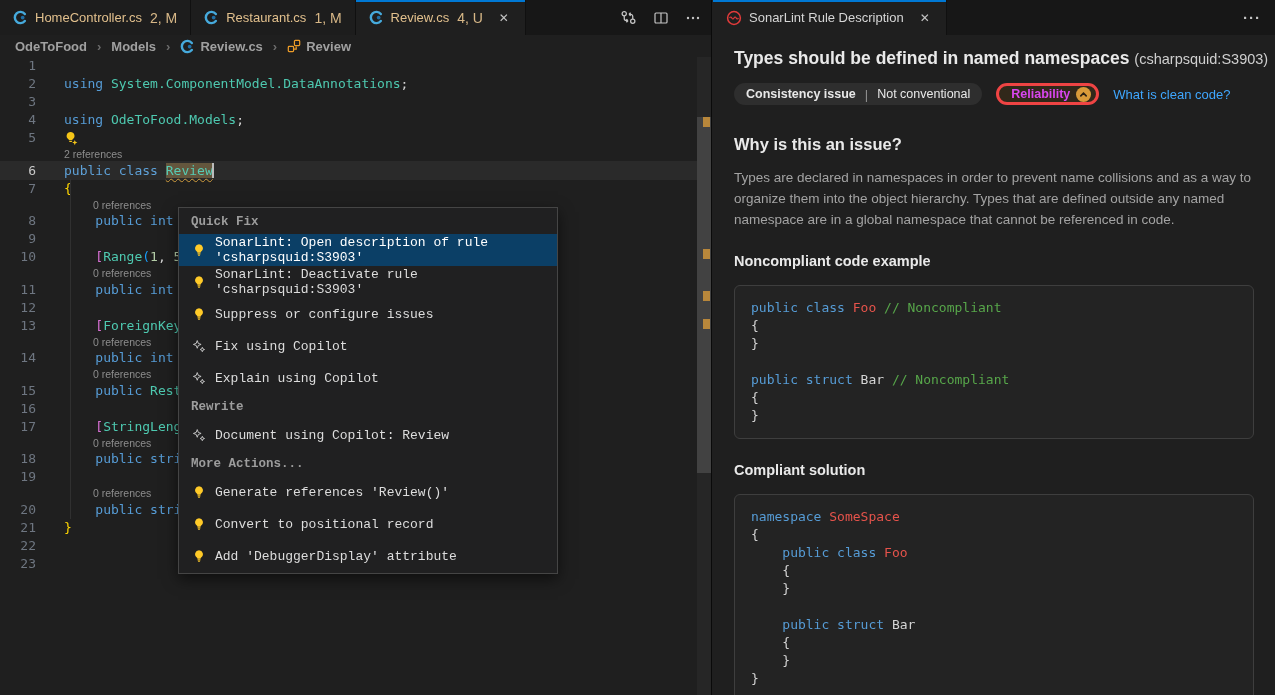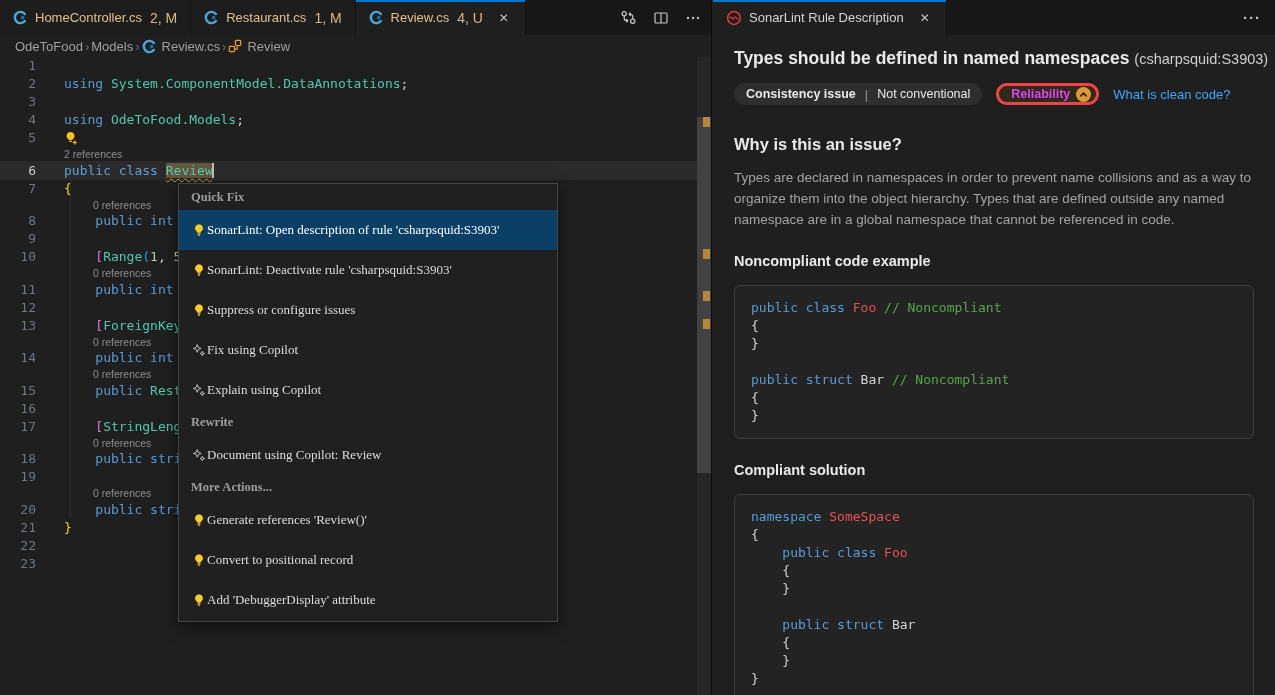--- a/index.html
+++ b/index.html
@@ -31,21 +31,21 @@
   .tab.active::before{content:"";position:absolute;left:0;right:0;top:0;height:2px;background:var(--accent);}
   .tab .close{color:#c5c5c5;font-size:12px;margin-left:6px;padding:1px 3px;border-radius:4px;}
   .tab-actions{position:absolute;right:10px;top:0;height:35px;display:flex;align-items:center;gap:16px;color:#c5c5c5;}
   .tact{display:flex;align-items:center;cursor:pointer;}
   .panel-tab .tlabel{color:#d6d6d6;}
   .panel-more{position:absolute;right:14px;top:0;height:35px;display:flex;align-items:center;
               color:#c5c5c5;font-size:15px;letter-spacing:1px;cursor:pointer;font-weight:bold;}
 
   
   .breadcrumbs{height:22px;display:flex;align-items:center;padding-left:15px;font-size:13px;
-               color:#a0a0a0;background:var(--bg-editor);gap:0;}
+               color:#a0a0a0;background:var(--bg-editor);gap:8px;font-weight:bold;}
   .breadcrumbs .sep{color:#6c6c6c;font-size:13px;margin:0 2px;}
   .bc-item{display:flex;align-items:center;gap:5px;cursor:pointer;}
 
   
   #editor{position:relative;height:638px;overflow:hidden;background:var(--bg-editor);}
   .crow{display:flex;height:18px;line-height:18px;font-size:13px;}
   .crow .ln{width:36px;text-align:right;color:var(--linenum);flex:none;}
   .crow.cur .ln{color:#c6c6c6;}
   .crow .ltxt{margin-left:28px;white-space:pre;}
   .lrow{height:14.5px;line-height:14px;font-size:10.5px;color:var(--lens);cursor:pointer;}
@@ -63,21 +63,21 @@
   #scrollstrip{position:absolute;right:0;top:0;width:14px;height:638px;background:#262626;}
   #scroll-thumb{position:absolute;left:0;top:60px;width:14px;height:356px;background:#424242;}
   .marker{position:absolute;right:1px;width:7px;height:10px;background:#b8873b;}
 
   
   #quickfix{position:absolute;left:178px;top:126px;width:380px;background:var(--menubg);
             border:1px solid var(--menuborder);box-shadow:0 5px 14px rgba(0,0,0,.55);
             padding:1px 0;z-index:5;}
   .qf-header{height:25px;display:flex;align-items:center;padding:0 12px;font-size:12.5px;
              font-weight:bold;color:#9d9d9d;}
-  .qf-item{height:40px;display:flex;align-items:center;padding:0 12px;font-size:13px;
+  .qf-item{height:32px;display:flex;align-items:center;gap:8px;padding:0 12px;font-size:13px;
            color:#dddddd;cursor:pointer;}
   .qf-item.selected{background:var(--sel);color:#ffffff;}
   .qf-icon{width:16px;display:flex;justify-content:center;flex:none;}
 
   
   .panel-content{padding:12px 21px 0 21px;}
   .rule-title{font-size:17.5px;font-weight:bold;color:#e9e9e9;white-space:nowrap;line-height:22px;}
   .rule-title .rule-id{font-size:14.5px;font-weight:normal;color:#cfcfcf;}
   .pill-row{display:flex;align-items:center;gap:14px;margin-top:13px;height:22px;}
   .pill{display:flex;align-items:center;background:#2e2e2e;border-radius:12px;
@@ -305,21 +305,21 @@
       <div id="scrollstrip">
         <div id="scroll-thumb"></div>
         <div id="markers">
             <div class="marker" style="top: 60px;"></div>
             <div class="marker" style="top: 192px;"></div>
             <div class="marker" style="top: 234px;"></div>
             <div class="marker" style="top: 262px;"></div>
           </div>
       </div>
 
-      <div id="quickfix" style="font-family:Liberation Serif, serif;">
+      <div id="quickfix" style="font-family:Liberation Mono, monospace;margin-top:24px;">
           <div class="qf-header">Quick Fix</div>
           <div class="qf-item selected">
             <span class="qf-icon">
               <svg width="14" height="14" viewBox="0 0 16 16">
                 <path d="M8 1.5a4.5 4.5 0 0 0-2.5 8.2c.4.3.7.8.7 1.3h3.6c0-.5.3-1 .7-1.3A4.5 4.5 0 0 0 8 1.5z" fill="#ffca28"></path>
                 <rect x="6.2" y="11.8" width="3.6" height="1.2" rx=".5" fill="#ffca28"></rect>
                 <rect x="6.7" y="13.5" width="2.6" height="1.1" rx=".5" fill="#ffca28"></rect>
               </svg>
             </span>
             <span>SonarLint: Open description of rule 'csharpsquid:S3903'</span>

